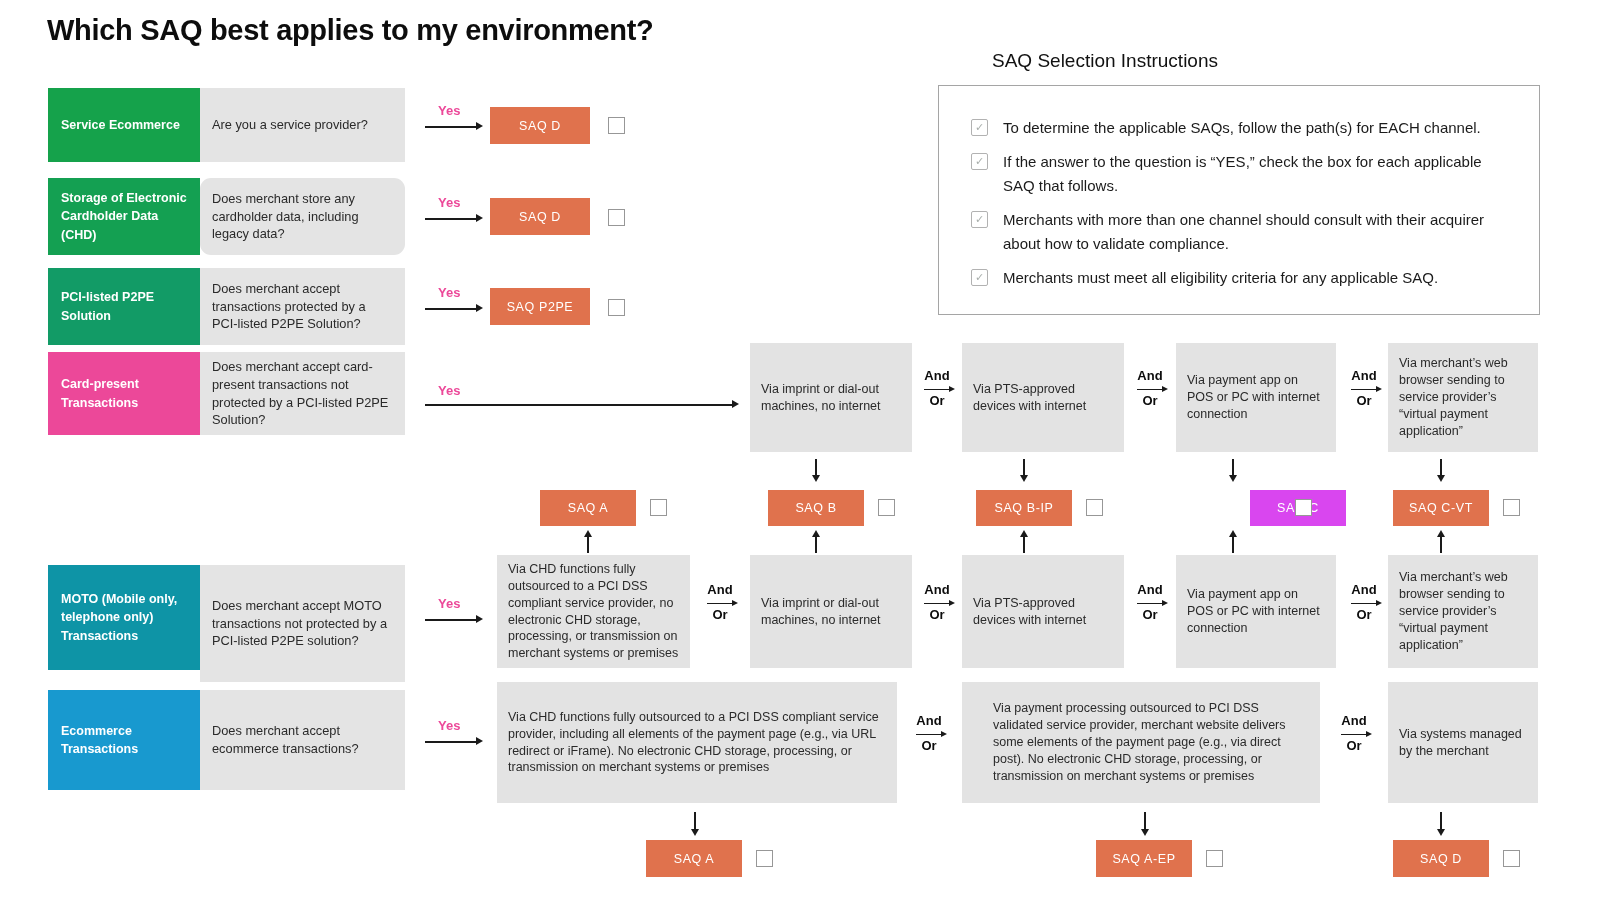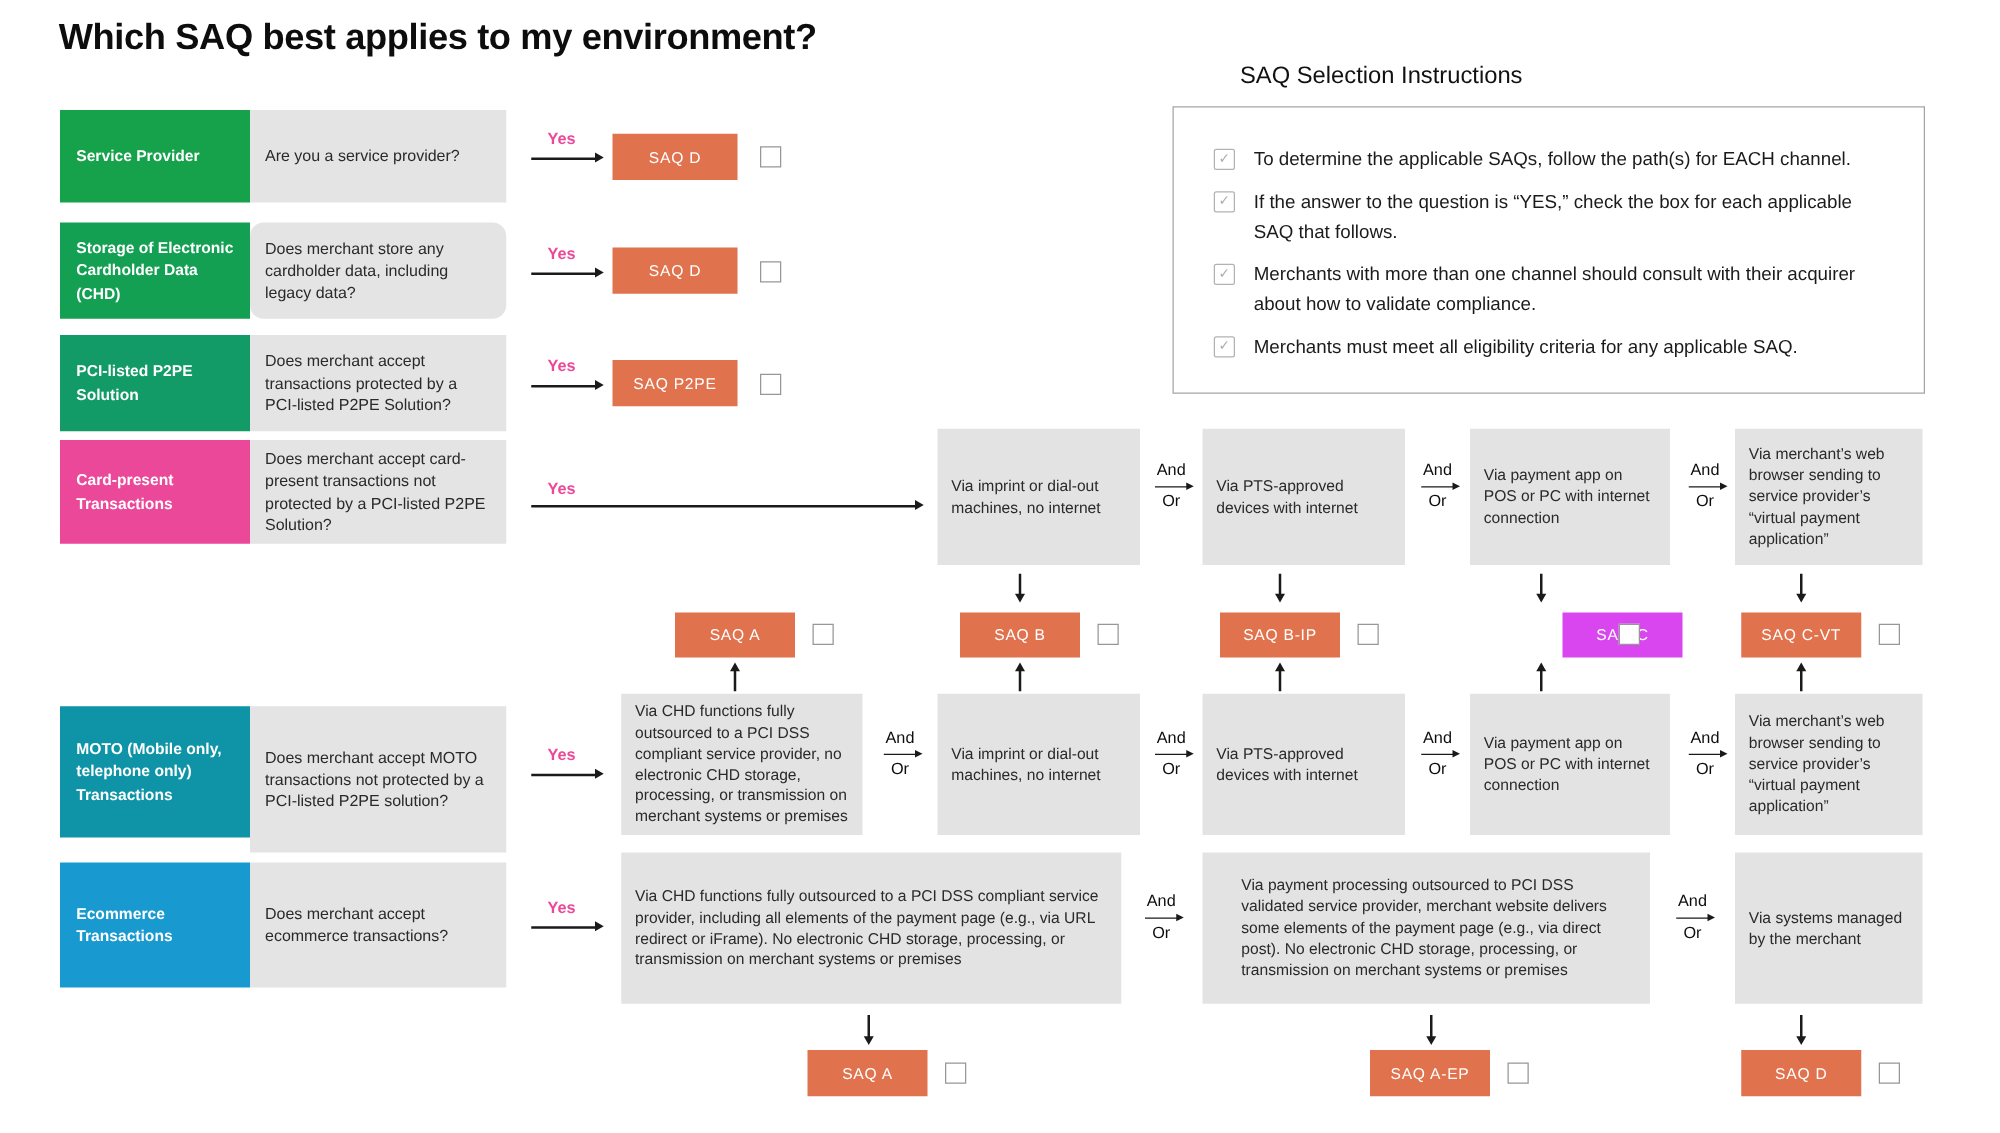--- a/index.html
+++ b/index.html
@@ -11,21 +11,21 @@
   .q {background:#e4e4e4; color:#2a2a2a; font-size:12.8px; line-height:1.4; display:flex; align-items:center; padding:0 12px;}
   .opt {background:#e3e3e3; color:#2a2a2a; font-size:12.5px; line-height:1.35; display:flex; align-items:center; padding:6px 11px;}
   .saq {color:#fff; font-size:12.5px; letter-spacing:0.6px; display:flex; align-items:center; justify-content:center;}
   .cb {width:17px; height:17px; background:#fff; border:1px solid #979797;}
   .yes {font-weight:bold; font-size:13px; color:#ec4899;}
   .harrow {height:1.5px; background:#1a1a1a;}
   .harrow::after {content:""; position:absolute; right:-6px; top:-3.6px; border-left:7px solid #1a1a1a; border-top:4px solid transparent; border-bottom:4px solid transparent;}
   .vline {width:1.5px; background:#1a1a1a;}
   .vdown::after {content:""; position:absolute; bottom:-6px; left:-3.4px; border-top:7px solid #1a1a1a; border-left:4px solid transparent; border-right:4px solid transparent;}
   .vup::before {content:""; position:absolute; top:-6px; left:-3.4px; border-bottom:7px solid #1a1a1a; border-left:4px solid transparent; border-right:4px solid transparent;}
-  .andor {width:44px; text-align:center; font-weight:normal; font-size:13px; color:#0d0d0d; line-height:1.15;}
+  .andor {width:44px; text-align:center; font-weight:bold; font-size:13px; color:#0d0d0d; line-height:1.15;}
   .andor .mini {position:relative; width:26px; height:1.5px; background:#1a1a1a; margin:5px auto 4px auto;}
   .andor .mini::after {content:""; position:absolute; right:-5px; top:-3.1px; border-left:6px solid #1a1a1a; border-top:3.5px solid transparent; border-bottom:3.5px solid transparent;}
   .instr-title {font-size:19px; font-weight:500; color:#111;}
   .instr-box {border:1px solid #a5a5a5; background:#fff;}
   .instr-item {display:flex; gap:15px; font-size:15px; color:#1b1b1b; line-height:1.6;}
   .instr-item .txt {width:512px;}
   .icb {flex:0 0 auto; width:15px; height:15px; border:1px solid #b2b2b2; border-radius:2px; color:#a8aeab; font-size:11px; line-height:14px; text-align:center; margin-top:3px; background:#fff;}
 </style>
 </head>
 <body>
@@ -47,21 +47,21 @@
     <div class="abs instr-item" style="left:32px;top:122px;">
       <span class="icb"><span>✓</span></span>
       <span class="txt">Merchants with more than one channel should consult with their acquirer about how to validate compliance.</span>
     </div>
     <div class="abs instr-item" style="left:32px;top:180px;">
       <span class="icb"><span>✓</span></span>
       <span class="txt">Merchants must meet all eligibility criteria for any applicable SAQ.</span>
     </div>
   </div>
 
-  <div class="abs cat" style="left: 48px; top: 88px; width: 152px; height: 74px; background-color: rgb(21, 162, 75);">Service Provider</div>
+  <div class="abs cat" style="left: 48px; top: 88px; width: 152px; height: 74px; background-color: rgb(21, 162, 75);">Service Ecommerce</div>
   <div class="abs q" style="left:200px;top:88px;width:205px;height:74px;">Are you a service provider?</div>
   <div class="abs yes" style="left:438px;top:103px;">Yes</div>
   <div class="abs harrow" style="left:425px;top:126px;width:52px;"></div>
   <div class="abs saq" style="left: 490px; top: 107px; width: 100px; height: 37px; background-color: rgb(224, 114, 77);">SAQ D</div>
   <div class="abs cb" style="left:608px;top:117px;"></div>
 
   <div class="abs cat" style="left: 48px; top: 178px; width: 152px; height: 77px; background-color: rgb(20, 160, 82);">Storage of Electronic Cardholder Data (CHD)</div>
   <div class="abs q" style="left:200px;top:178px;width:205px;height:77px;border-radius:11px;">Does merchant store any cardholder data, including legacy data?</div>
   <div class="abs yes" style="left:438px;top:195px;">Yes</div>
   <div class="abs harrow" style="left:425px;top:218px;width:52px;"></div>

